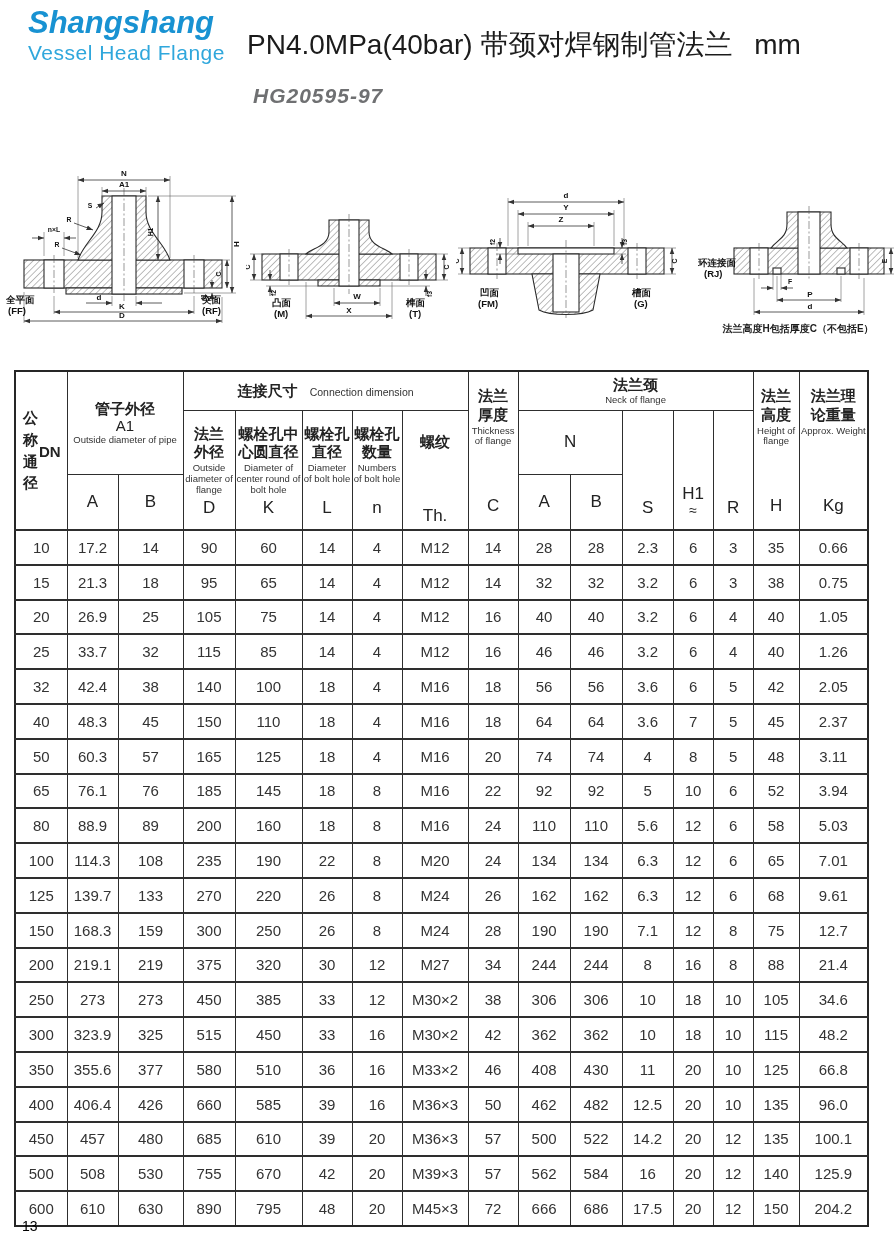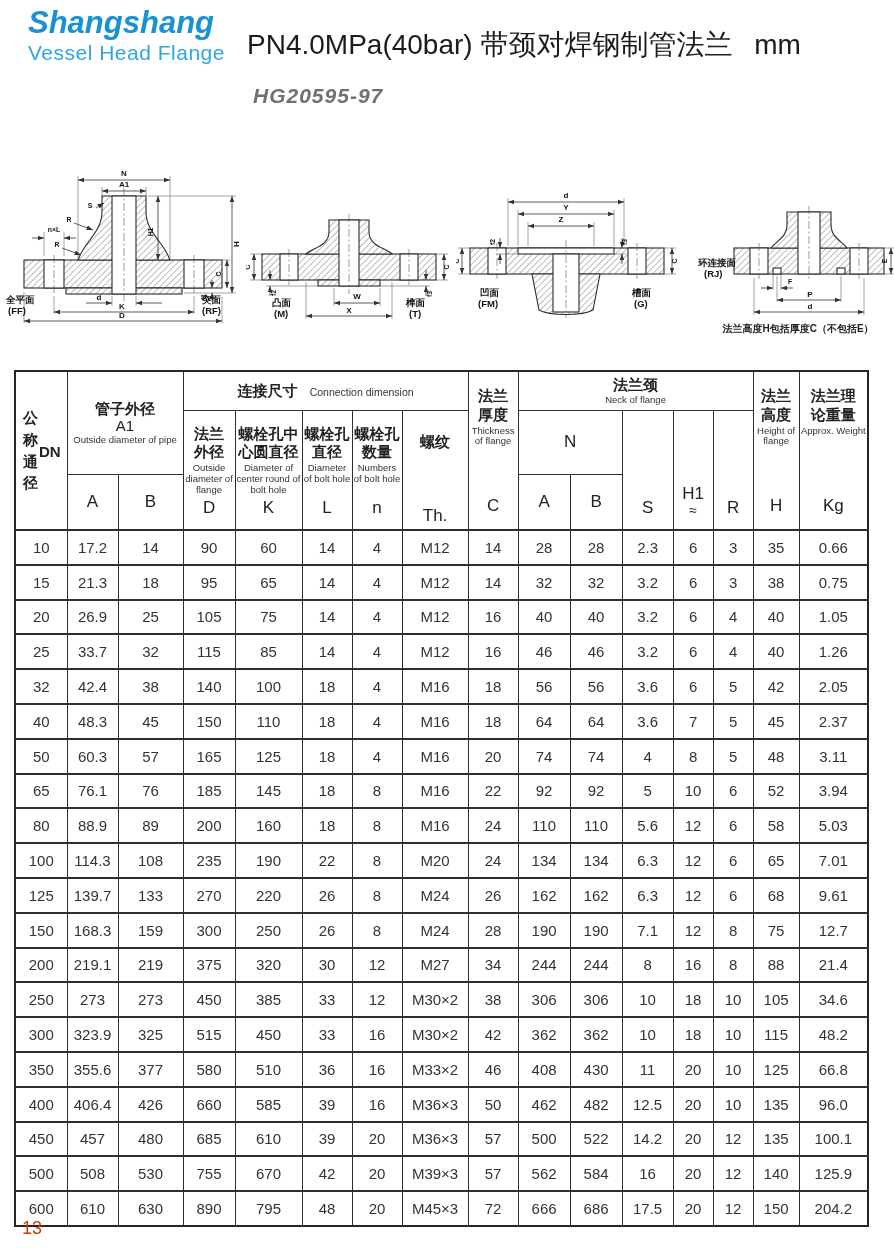--- a/index.html
+++ b/index.html
@@ -43,21 +43,21 @@
   .letter{font-size:17px;color:#222;line-height:1.05;}
   .hcol{display:flex;flex-direction:column;justify-content:space-between;align-items:center;padding:5px 1px 4px;}
   .h-tall .hcol{height:128px;}
   .h-mid .hcol{height:92px;}
   .inline-group .cn{display:inline;}
   .inline-group .en{display:inline;font-size:10.5px;margin-left:8px;}
   .dn-wrap{display:flex;flex-direction:row;justify-content:center;align-items:center;height:138px;}
   .vtext{width:17px;font-size:15px;font-weight:bold;color:#222;line-height:1.45;word-break:break-all;text-align:center;}
   .dn-code{font-size:15px;font-weight:bold;color:#222;margin-top:2px;}
   .approx{font-size:14px;color:#222;line-height:1;}
-  .page-num{position:absolute;left:22px;top:1218px;font-size:18px;color:#c2410c;}
+  .page-num{position:absolute;left:22px;top:1218px;font-size:14px;color:#000000;}
 </style>
 </head>
 <body>
 
 <div class="page">
 
   <svg width="0" height="0" style="position:absolute" aria-hidden="true">
     <defs>
       <pattern id="hatch" patternUnits="userSpaceOnUse" width="4.5" height="4.5" patternTransform="rotate(45)">
         <rect width="4.5" height="4.5" fill="#ffffff"></rect>

